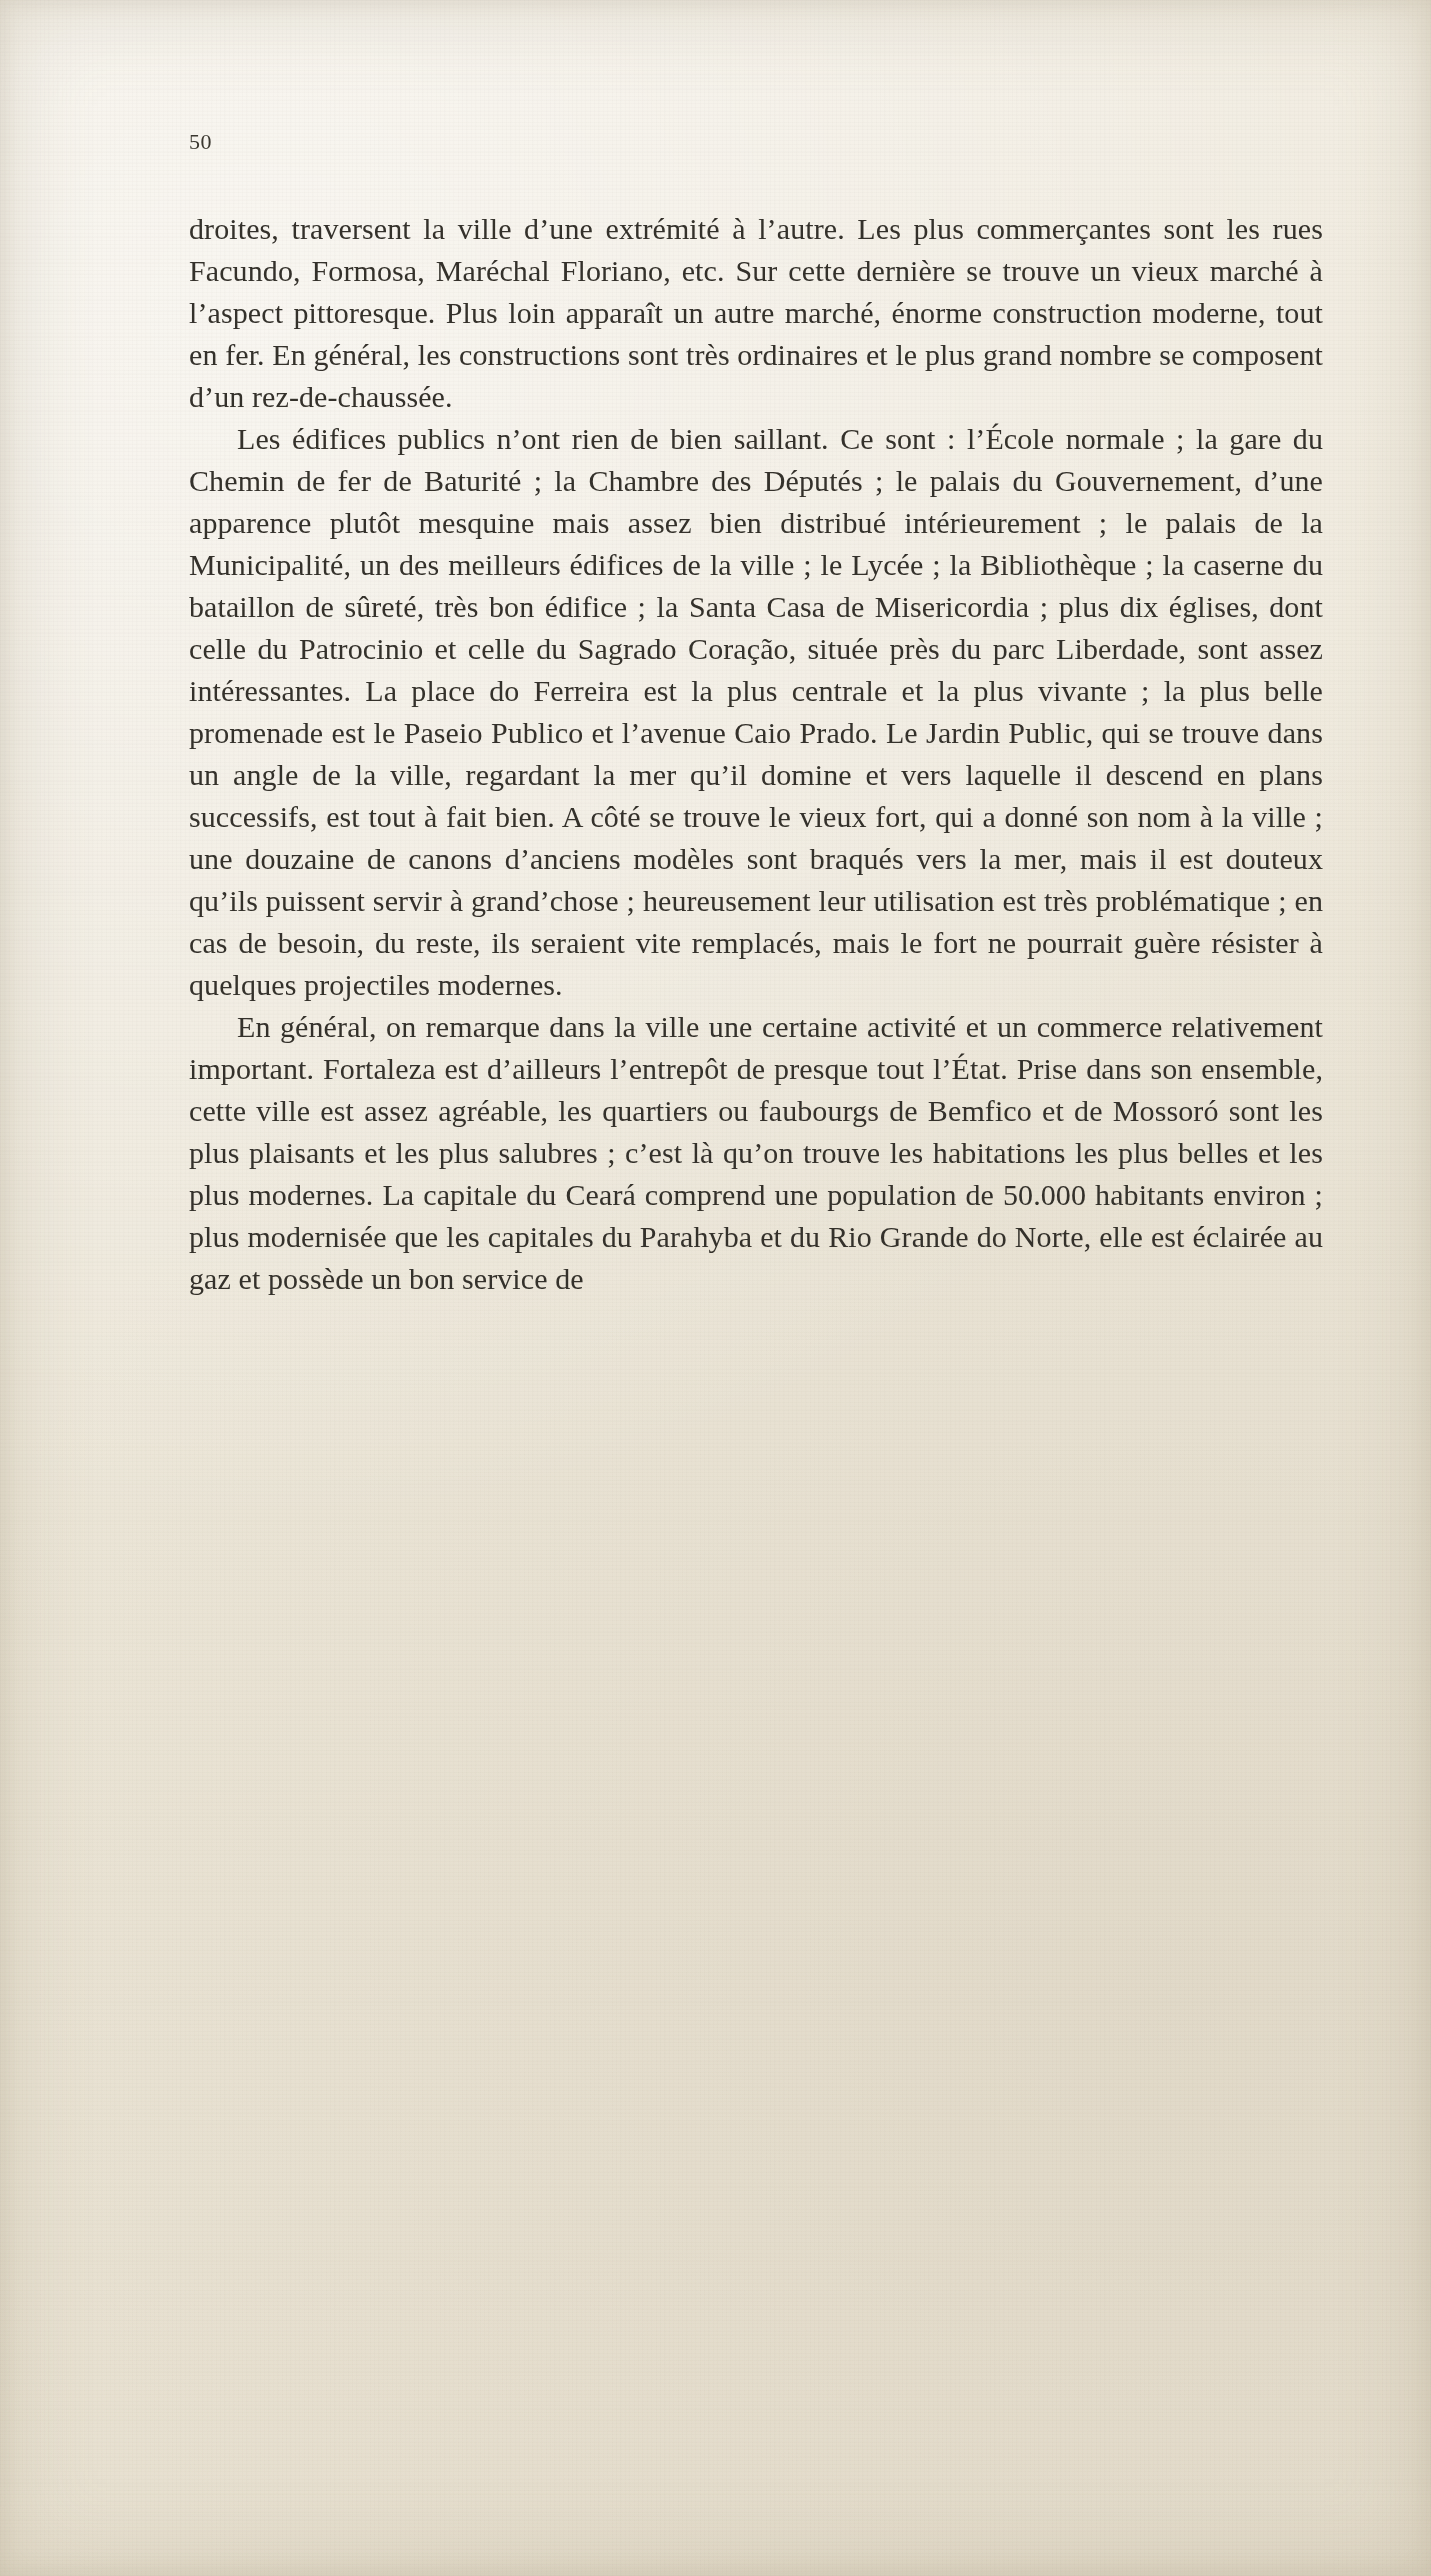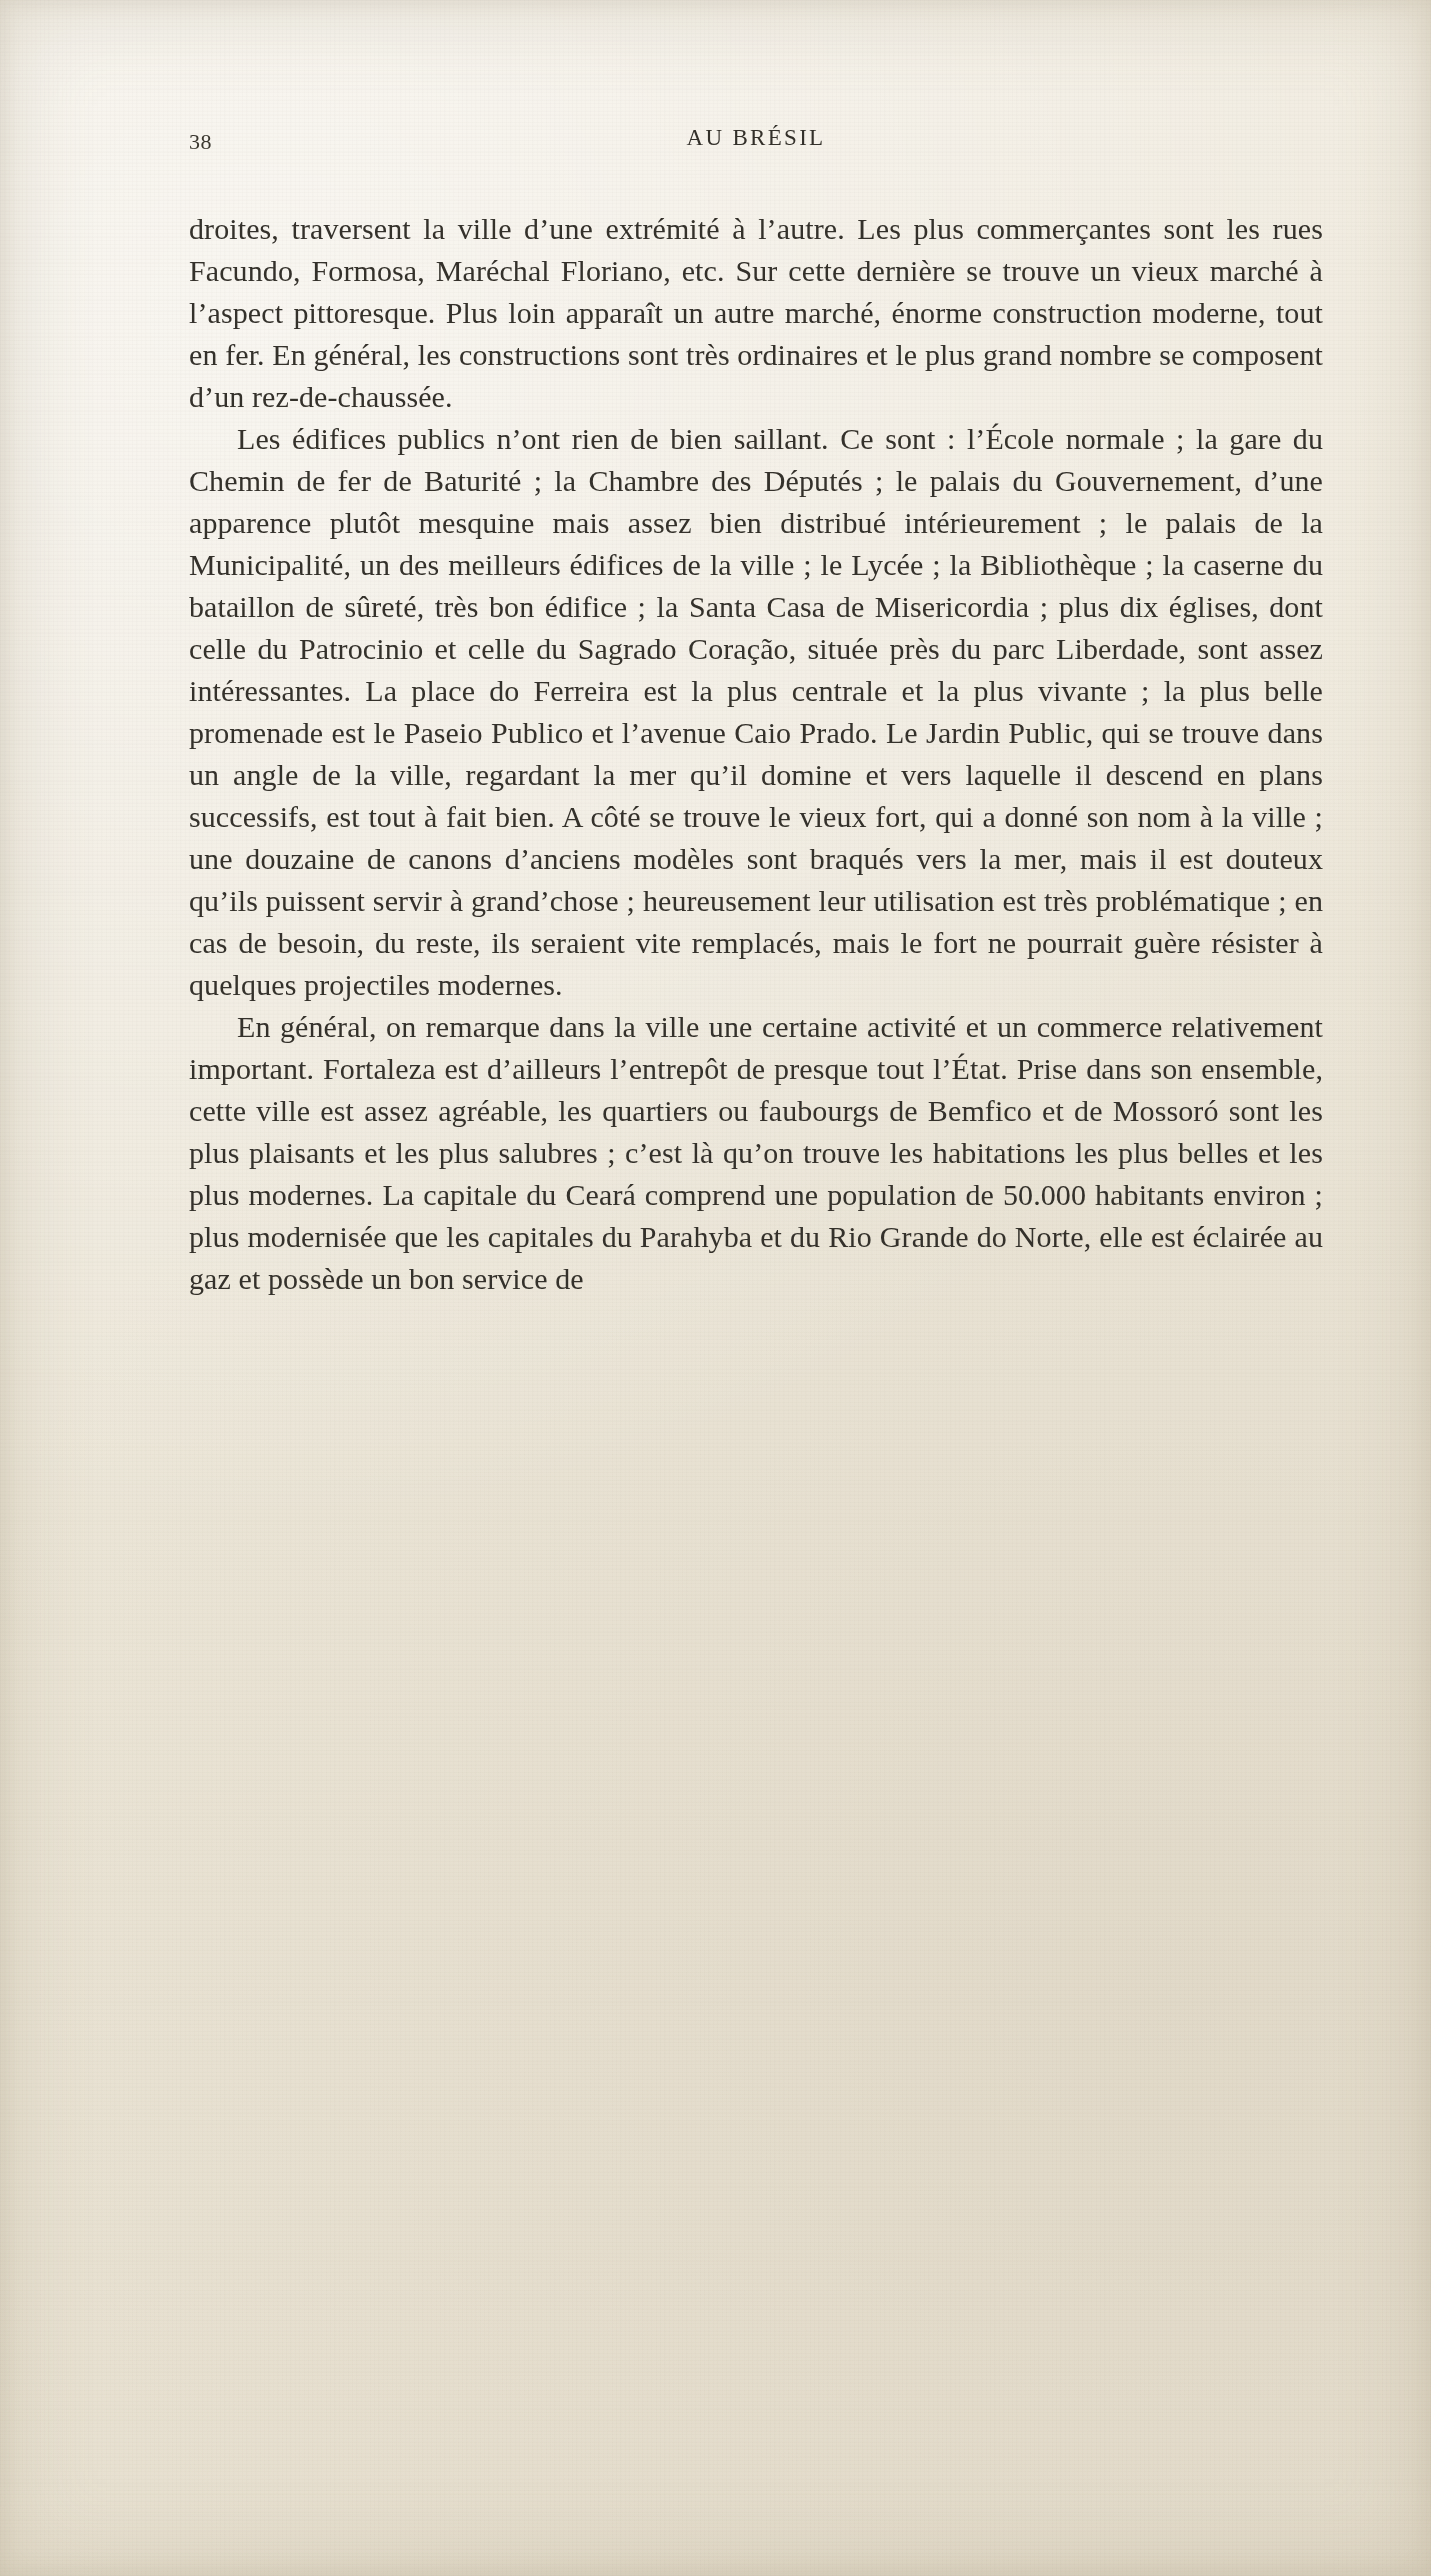--- a/index.html
+++ b/index.html
@@ -86,22 +86,21 @@
 </style>
 </head>
 <body>
 
 <div class="page">
   <div class="paper-grain"></div>
 
   <div class="content">
 
     <div class="running-head">
-      <div class="folio">38</div>
-      <div class="head-title">AU BRÉSIL</div>
+      <div class="folio">50</div>
     </div>
 
     <div class="body-text">
       <p>droites, traversent la ville d’une extrémité à l’autre. Les plus commerçantes sont les rues Facundo, Formosa, Maréchal Floriano, etc. Sur cette dernière se trouve un vieux marché à l’aspect pittoresque. Plus loin apparaît un autre marché, énorme construction moderne, tout en fer. En général, les constructions sont très ordinaires et le plus grand nombre se composent d’un rez-de-chaussée.</p>
       <p class="indent">Les édifices publics n’ont rien de bien saillant. Ce sont : l’École normale ; la gare du Chemin de fer de Baturité ; la Chambre des Députés ; le palais du Gouvernement, d’une apparence plutôt mesquine mais assez bien distribué intérieurement ; le palais de la Municipalité, un des meilleurs édifices de la ville ; le Lycée ; la Bibliothèque ; la caserne du bataillon de sûreté, très bon édifice ; la Santa Casa de Misericordia ; plus dix églises, dont celle du Patrocinio et celle du Sagrado Coração, située près du parc Liberdade, sont assez intéressantes. La place do Ferreira est la plus centrale et la plus vivante ; la plus belle promenade est le Paseio Publico et l’avenue Caio Prado. Le Jardin Public, qui se trouve dans un angle de la ville, regardant la mer qu’il domine et vers laquelle il descend en plans successifs, est tout à fait bien. A côté se trouve le vieux fort, qui a donné son nom à la ville ; une douzaine de canons d’anciens modèles sont braqués vers la mer, mais il est douteux qu’ils puissent servir à grand’chose ; heureusement leur utilisation est très problématique ; en cas de besoin, du reste, ils seraient vite remplacés, mais le fort ne pourrait guère résister à quelques projectiles modernes.</p>
       <p class="indent">En général, on remarque dans la ville une certaine activité et un commerce relativement important. Fortaleza est d’ailleurs l’entrepôt de presque tout l’État. Prise dans son ensemble, cette ville est assez agréable, les quartiers ou faubourgs de Bemfico et de Mossoró sont les plus plaisants et les plus salubres ; c’est là qu’on trouve les habitations les plus belles et les plus modernes. La capitale du Ceará comprend une population de 50.000 habitants environ ; plus modernisée que les capitales du Parahyba et du Rio Grande do Norte, elle est éclairée au gaz et possède un bon service de</p>
     </div>
 
   </div>
 

